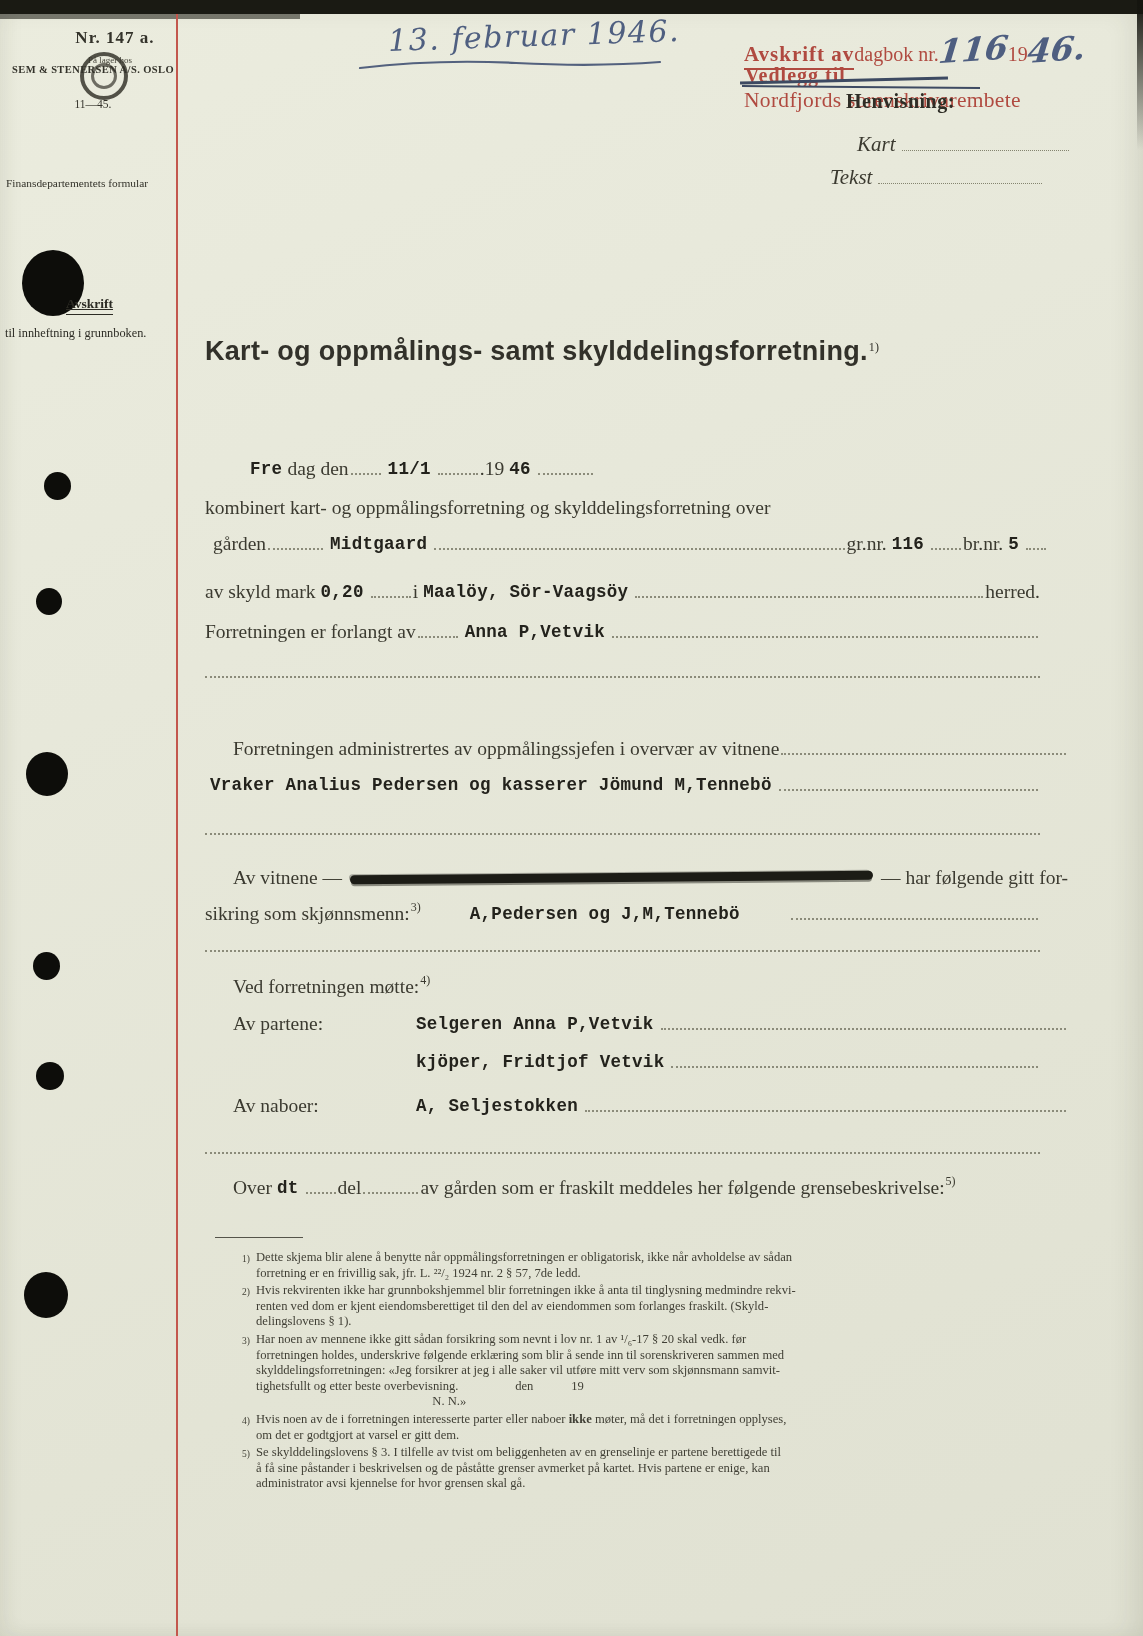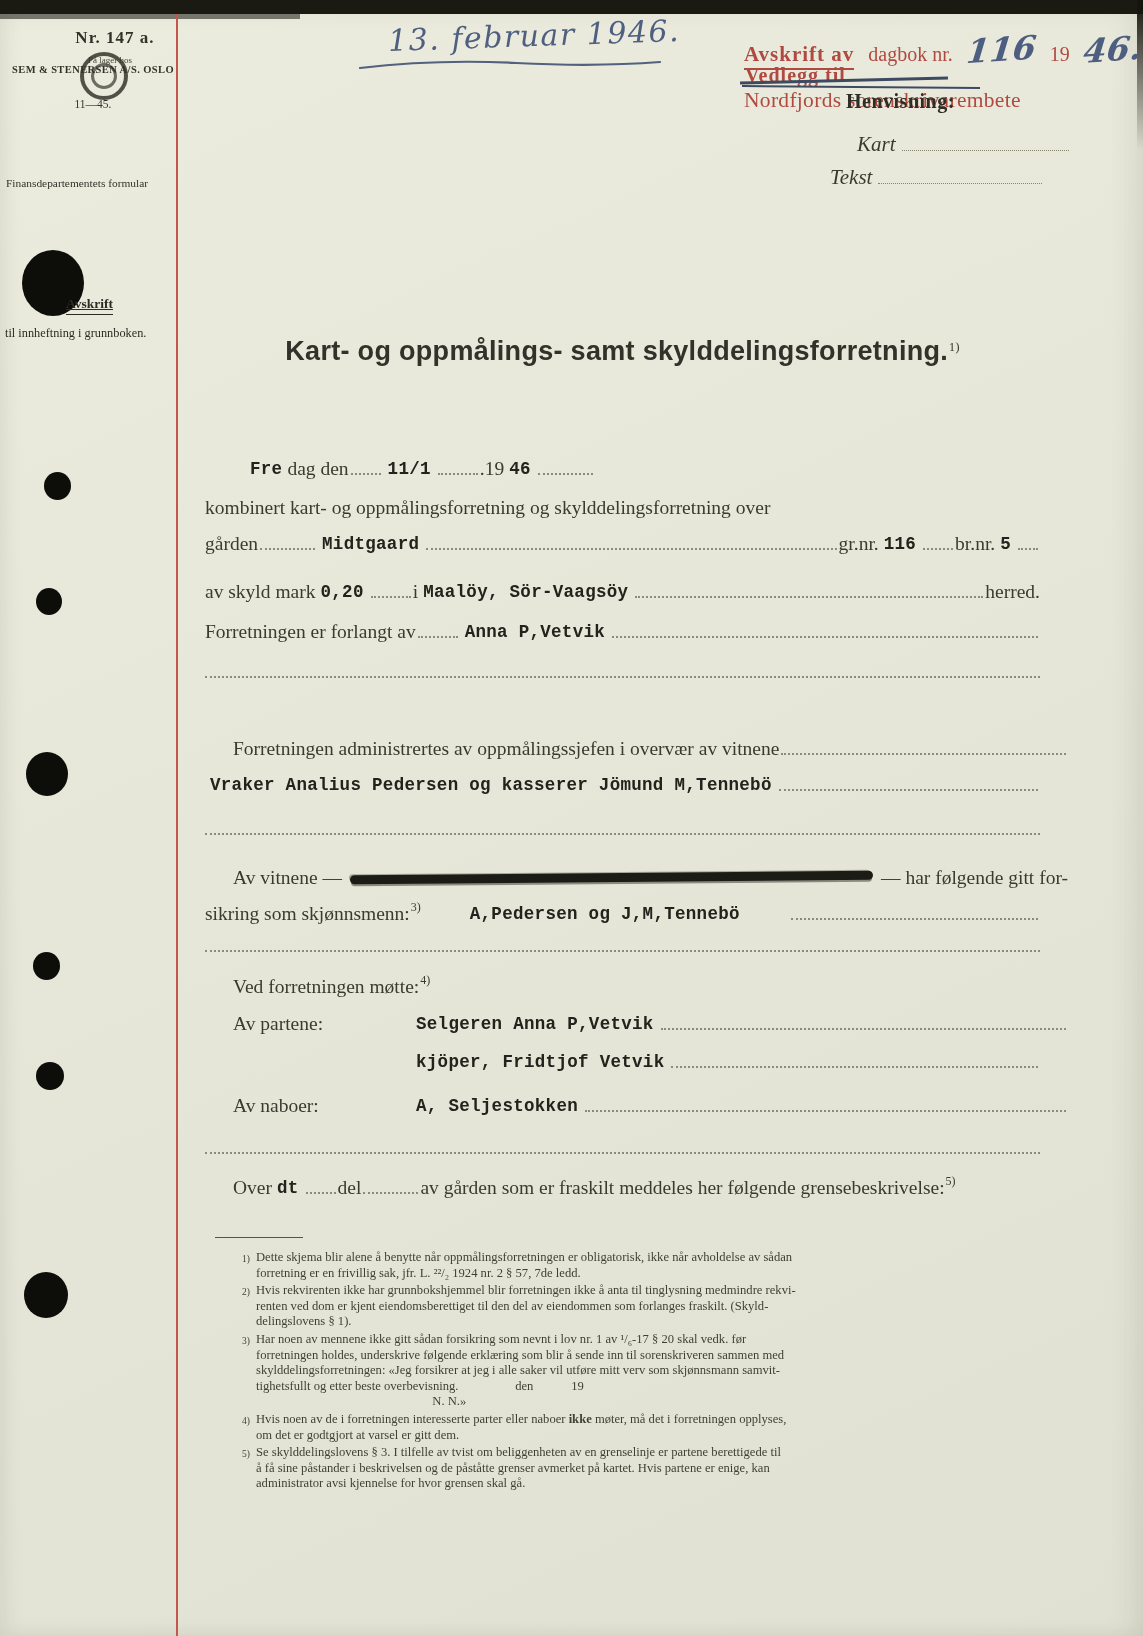--- a/index.html
+++ b/index.html
@@ -29,40 +29,40 @@
   .emblem:before{content:"";position:absolute;left:7px;top:7px;right:7px;bottom:7px;border:3px solid rgba(55,54,45,0.7);border-radius:50%;}
   .printer{position:absolute;left:2px;top:64px;width:182px;text-align:center;font-weight:700;font-size:10.5px;letter-spacing:0.4px;color:#33322a;}
   .run{position:absolute;left:38px;top:98px;width:110px;text-align:center;font-size:11.5px;color:#33322a;}
   .formular{position:absolute;left:6px;top:177px;width:172px;font-size:11.4px;color:#33322a;}
   .avskrift{position:absolute;left:66px;top:296px;font-weight:700;font-size:13.5px;color:#2c2b24;
     border-bottom:1px solid #2c2b24;text-decoration:underline;padding-bottom:2px;z-index:3;}
   .avsub{position:absolute;left:5px;top:326px;width:175px;font-size:12.3px;color:#2c2b24;}
 
   
   .stampred{color:#b04a40;}
-  .hdr1{position:absolute;left:744px;top:30px;display:flex;align-items:baseline;gap:14px;white-space:nowrap;}
+  .hdr1{position:absolute;left:744px;top:30px;display:flex;align-items:baseline;gap:0;white-space:nowrap;}
   .stamp-u{font-weight:700;font-size:21px;letter-spacing:1px;border-bottom:2px solid #b04a40;padding-bottom:1px;}
   .stamp{font-size:20px;font-weight:400;}
   .hw{font-family:"DejaVu Serif",serif;font-style:italic;color:#4e5e80;display:inline-block;transform:skewX(-10deg) rotate(-4deg);}
   .hwnum{font-size:33px;font-weight:600;}
   .hdr2{position:absolute;left:745px;top:64px;font-weight:700;font-size:20px;letter-spacing:1px;white-space:nowrap;}
   .strikeA{position:absolute;left:740px;top:79px;width:208px;border-top:3px solid #3d4a62;transform:rotate(-1.4deg);}
   .strikeB{position:absolute;left:742px;top:86px;width:238px;border-top:2px solid #3d4a62;transform:rotate(0.5deg);}
   .officeRow{position:absolute;left:744px;top:88px;width:340px;height:32px;}
   .office{font-size:21.5px;letter-spacing:0.3px;white-space:nowrap;}
   .henv{position:absolute;left:102px;top:2px;font-weight:700;font-size:20px;color:#2e2d26;letter-spacing:0.5px;}
   .kt{position:absolute;left:830px;width:212px;display:flex;align-items:baseline;}
   .ktl{font-style:italic;font-size:21px;color:#3b3a30;padding-right:6px;}
   .ktlead{flex:1;border-bottom:1.5px dotted #84846f;margin-bottom:4px;}
   .hwdate{position:absolute;left:388px;top:18px;font-family:"DejaVu Serif",serif;font-style:italic;font-size:30px;
     color:#4f5f80;letter-spacing:1.5px;transform:rotate(-2deg);white-space:nowrap;}
   .swoosh{position:absolute;left:356px;top:56px;}
 
   
-  .title{position:absolute;left:205px;top:336px;width:835px;text-align:center;
+  .title{position:absolute;left:205px;top:336px;width:835px;text-align:left;
     font-family:"Liberation Sans","DejaVu Sans",sans-serif;font-weight:700;font-size:27px;color:#32312a;letter-spacing:0.3px;}
   sup.note{font-size:12px;line-height:0;vertical-align:9px;margin-left:1px;font-family:"Liberation Serif",serif;font-weight:400;}
 
   
   .row{position:absolute;left:205px;width:835px;height:34px;display:flex;align-items:flex-end;}
   .pr{font-size:19.5px;color:#3b3a30;padding-bottom:1px;white-space:nowrap;}
   .typed{font-family:"Liberation Mono","DejaVu Sans Mono",monospace;font-weight:700;font-size:17.5px;color:#23221c;
     letter-spacing:0.3px;padding:0 5px 2px;white-space:nowrap;}
   .lead{border-bottom:2px dotted #8b8b7a;align-self:flex-end;margin:0 2px 6px;height:0;}
   .lf{flex:1 1 auto;min-width:8px;}
@@ -146,21 +146,21 @@
     <span class="lead l40"></span>
     <span class="pr">.19</span>
     <span class="typed">46</span>
     <span class="lead l55"></span>
   </div>
 
   <div class="row" style="top:486px;">
     <span class="pr">kombinert kart- og oppmålingsforretning og skylddelingsforretning over</span>
   </div>
 
-  <div class="row" style="top:522px;">
+  <div class="row" style="top:522px;margin-left:8px;">
     <span class="pr">gården</span>
     <span class="lead l55"></span>
     <span class="typed">Midtgaard</span>
     <span class="lead lf"></span>
     <span class="pr">gr.nr.</span>
     <span class="typed">116</span>
     <span class="lead l30"></span>
     <span class="pr">br.nr.</span>
     <span class="typed">5</span>
     <span class="lead l20"></span>

